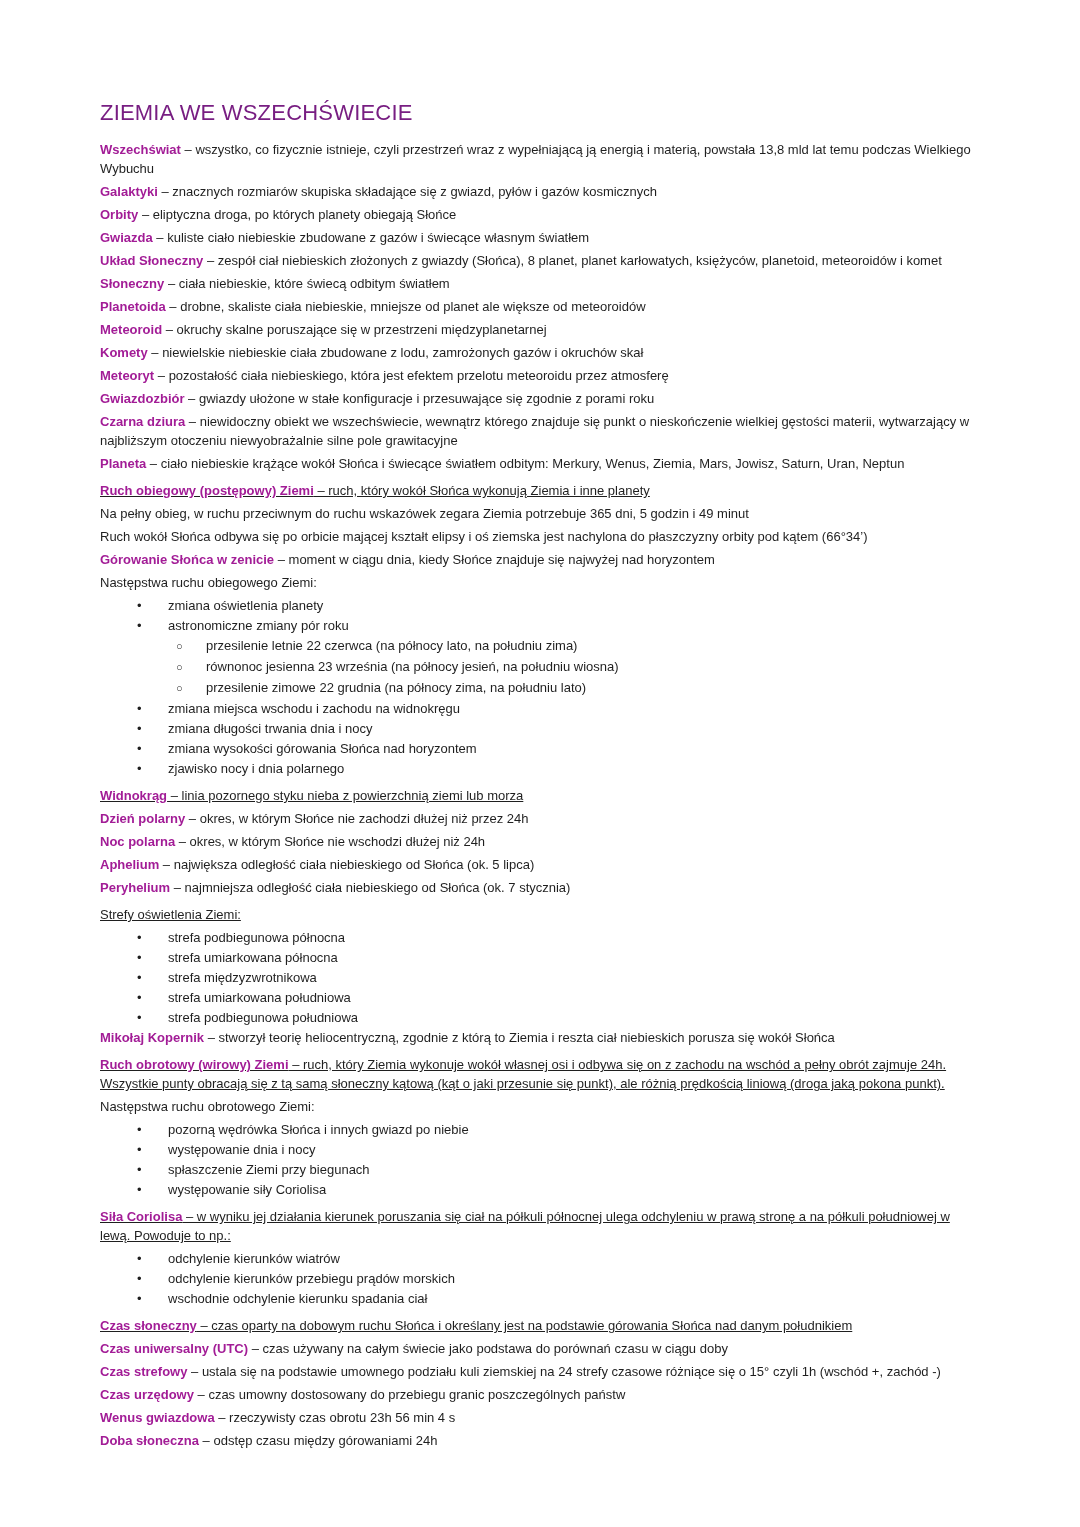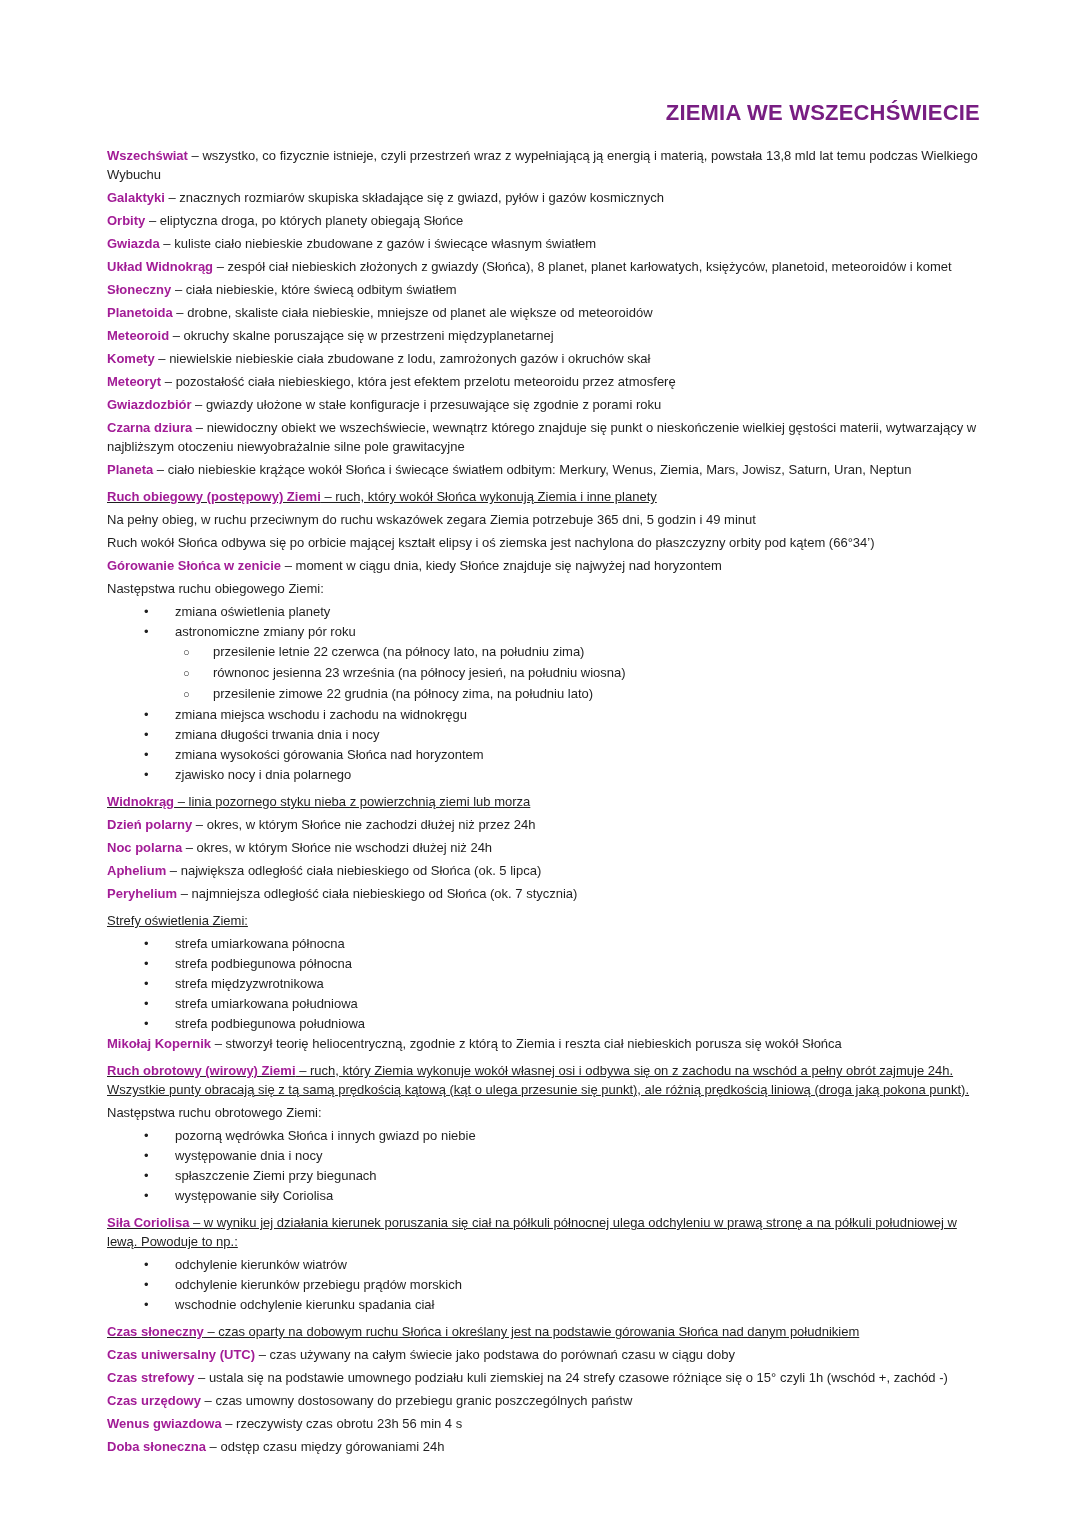--- a/index.html
+++ b/index.html
@@ -13,32 +13,32 @@
     font-family: "Liberation Sans", sans-serif;
     color: var(--text-color, #1f1f1f);
     overflow: hidden;
   }
   .doc {
     padding: 100px 100px 0 100px;
     box-sizing: border-box;
     width: 1080px;
   }
   .title {
-    text-align: right;
-    font-weight: bold;
+    text-align: left;
+    font-weight: normal;
     font-size: 22px;
     letter-spacing: 0.2px;
     color: var(--title-color, #781e82);
-    margin: 0 0 20px 0;
+    margin: 0 0 14px 0;
     line-height: 26px;
   }
   .block {
     font-size: 13px;
     line-height: 19px;
-    margin: 0 0 4px 7px;
+    margin: 0 0 4px 0;
   }
   .block.gap { margin-top: 8px; text-decoration: underline; }
   .li1, .li2 { margin-bottom: 1px; }
   .li1 { padding-left: 37px; }
   .li2 { padding-left: 76px; }
   .marker {
     display: inline-block;
     width: 31px;
     color: #1f1f1f;
   }
@@ -53,21 +53,21 @@
 </head>
 <body style="--title-color: #781e82; --term-color: #a21c96; --text-color: #1f1f1f; background: rgb(255, 255, 255);">
 
 <div class="doc">
   <h1 class="title">ZIEMIA WE WSZECHŚWIECIE</h1>
   <div>
       <div class="block p"><span class="seg term">Wszechświat</span><span class="seg normal"> – wszystko, co fizycznie istnieje, czyli przestrzeń wraz z wypełniającą ją energią i materią, powstała 13,8 mld lat temu podczas Wielkiego Wybuchu</span></div>
       <div class="block p"><span class="seg term">Galaktyki</span><span class="seg normal"> – znacznych rozmiarów skupiska składające się z gwiazd, pyłów i gazów kosmicznych</span></div>
       <div class="block p"><span class="seg term">Orbity</span><span class="seg normal"> – eliptyczna droga, po których planety obiegają Słońce</span></div>
       <div class="block p"><span class="seg term">Gwiazda</span><span class="seg normal"> – kuliste ciało niebieskie zbudowane z gazów i świecące własnym światłem</span></div>
-      <div class="block p"><span class="seg term">Układ Widnokrąg</span><span class="seg normal"> – zespół ciał niebieskich złożonych z gwiazdy (Słońca), 8 planet, planet karłowatych, księżyców, planetoid, meteoroidów i komet</span></div>
+      <div class="block p"><span class="seg term">Układ Słoneczny</span><span class="seg normal"> – zespół ciał niebieskich złożonych z gwiazdy (Słońca), 8 planet, planet karłowatych, księżyców, planetoid, meteoroidów i komet</span></div>
       <div class="block p"><span class="seg term">Słoneczny</span><span class="seg normal"> – ciała niebieskie, które świecą odbitym światłem</span></div>
       <div class="block p"><span class="seg term">Planetoida</span><span class="seg normal"> – drobne, skaliste ciała niebieskie, mniejsze od planet ale większe od meteoroidów</span></div>
       <div class="block p"><span class="seg term">Meteoroid</span><span class="seg normal"> – okruchy skalne poruszające się w przestrzeni międzyplanetarnej</span></div>
       <div class="block p"><span class="seg term">Komety</span><span class="seg normal"> – niewielskie niebieskie ciała zbudowane z lodu, zamrożonych gazów i okruchów skał</span></div>
       <div class="block p"><span class="seg term">Meteoryt</span><span class="seg normal"> – pozostałość ciała niebieskiego, która jest efektem przelotu meteoroidu przez atmosferę</span></div>
       <div class="block p"><span class="seg term">Gwiazdozbiór</span><span class="seg normal"> – gwiazdy ułożone w stałe konfiguracje i przesuwające się zgodnie z porami roku</span></div>
       <div class="block p"><span class="seg term">Czarna dziura</span><span class="seg normal"> – niewidoczny obiekt we wszechświecie, wewnątrz którego znajduje się punkt o nieskończenie wielkiej gęstości materii, wytwarzający w najbliższym otoczeniu niewyobrażalnie silne pole grawitacyjne</span></div>
       <div class="block p"><span class="seg term">Planeta</span><span class="seg normal"> – ciało niebieskie krążące wokół Słońca i świecące światłem odbitym: </span><span class="seg b">Merkury, Wenus, Ziemia, Mars, Jowisz, Saturn, Uran, Neptun</span></div>
       <div class="block p gap"><span class="seg term">Ruch obiegowy (postępowy) Ziemi</span><span class="seg normal"> – ruch, który wokół Słońca wykonują Ziemia i inne planety</span></div>
       <div class="block p"><span class="seg normal">Na pełny obieg, w ruchu przeciwnym do ruchu wskazówek zegara Ziemia potrzebuje </span><span class="seg b">365 dni, 5 godzin i 49 minut</span></div>
@@ -82,27 +82,27 @@
       <div class="block li1"><span class="marker">•</span><span class="seg normal">zmiana miejsca wschodu i zachodu na widnokręgu</span></div>
       <div class="block li1"><span class="marker">•</span><span class="seg normal">zmiana długości trwania dnia i nocy</span></div>
       <div class="block li1"><span class="marker">•</span><span class="seg normal">zmiana wysokości górowania Słońca nad horyzontem</span></div>
       <div class="block li1"><span class="marker">•</span><span class="seg normal">zjawisko nocy i dnia polarnego</span></div>
       <div class="block p gap"><span class="seg term">Widnokrąg</span><span class="seg normal"> – linia pozornego styku nieba z powierzchnią ziemi lub morza</span></div>
       <div class="block p"><span class="seg term">Dzień polarny</span><span class="seg normal"> – okres, w którym Słońce nie zachodzi dłużej niż przez 24h</span></div>
       <div class="block p"><span class="seg term">Noc polarna</span><span class="seg normal"> – okres, w którym Słońce nie wschodzi dłużej niż 24h</span></div>
       <div class="block p"><span class="seg term">Aphelium</span><span class="seg normal"> – największa odległość ciała niebieskiego od Słońca (ok. 5 lipca)</span></div>
       <div class="block p"><span class="seg term">Peryhelium</span><span class="seg normal"> – najmniejsza odległość ciała niebieskiego od Słońca (ok. 7 stycznia)</span></div>
       <div class="block p gap"><span class="seg normal">Strefy oświetlenia Ziemi:</span></div>
+      <div class="block li1"><span class="marker">•</span><span class="seg normal">strefa podbiegunowa północna</span></div>
       <div class="block li1"><span class="marker">•</span><span class="seg normal">strefa umiarkowana północna</span></div>
-      <div class="block li1"><span class="marker">•</span><span class="seg normal">strefa podbiegunowa północna</span></div>
       <div class="block li1"><span class="marker">•</span><span class="seg normal">strefa międzyzwrotnikowa</span></div>
       <div class="block li1"><span class="marker">•</span><span class="seg normal">strefa umiarkowana południowa</span></div>
       <div class="block li1"><span class="marker">•</span><span class="seg normal">strefa podbiegunowa południowa</span></div>
       <div class="block p"><span class="seg term">Mikołaj Kopernik</span><span class="seg normal"> – stworzył teorię heliocentryczną, zgodnie z którą to Ziemia i reszta ciał niebieskich porusza się wokół Słońca</span></div>
-      <div class="block p gap"><span class="seg term">Ruch obrotowy (wirowy) Ziemi</span><span class="seg normal"> – ruch, który Ziemia wykonuje wokół własnej osi i odbywa się on z zachodu na wschód a pełny obrót zajmuje 24h. Wszystkie punty obracają się z tą samą prędkością kątową (kąt o ulega przesunie się punkt), ale różnią prędkością liniową (droga jaką pokona punkt).</span></div>
+      <div class="block p gap"><span class="seg term">Ruch obrotowy (wirowy) Ziemi</span><span class="seg normal"> – ruch, który Ziemia wykonuje wokół własnej osi i odbywa się on z zachodu na wschód a pełny obrót zajmuje 24h. Wszystkie punty obracają się z tą samą słoneczny kątową (kąt o jaki przesunie się punkt), ale różnią prędkością liniową (droga jaką pokona punkt).</span></div>
       <div class="block p"><span class="seg normal">Następstwa ruchu obrotowego Ziemi:</span></div>
       <div class="block li1"><span class="marker">•</span><span class="seg normal">pozorną wędrówka Słońca i innych gwiazd po niebie</span></div>
       <div class="block li1"><span class="marker">•</span><span class="seg normal">występowanie dnia i nocy</span></div>
       <div class="block li1"><span class="marker">•</span><span class="seg normal">spłaszczenie Ziemi przy biegunach</span></div>
       <div class="block li1"><span class="marker">•</span><span class="seg normal">występowanie siły Coriolisa</span></div>
       <div class="block p gap"><span class="seg term">Siła Coriolisa</span><span class="seg normal"> – w wyniku jej działania kierunek poruszania się ciał na półkuli północnej ulega odchyleniu w prawą stronę a na półkuli południowej w lewą. Powoduje to np.:</span></div>
       <div class="block li1"><span class="marker">•</span><span class="seg normal">odchylenie kierunków wiatrów</span></div>
       <div class="block li1"><span class="marker">•</span><span class="seg normal">odchylenie kierunków przebiegu prądów morskich</span></div>
       <div class="block li1"><span class="marker">•</span><span class="seg normal">wschodnie odchylenie kierunku spadania ciał</span></div>
       <div class="block p gap"><span class="seg term">Czas słoneczny</span><span class="seg normal"> – czas oparty na dobowym ruchu Słońca i określany jest na podstawie górowania Słońca nad danym południkiem</span></div>

